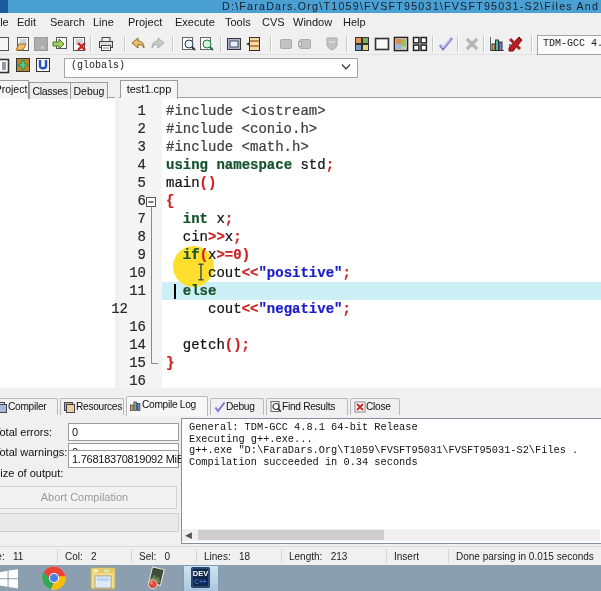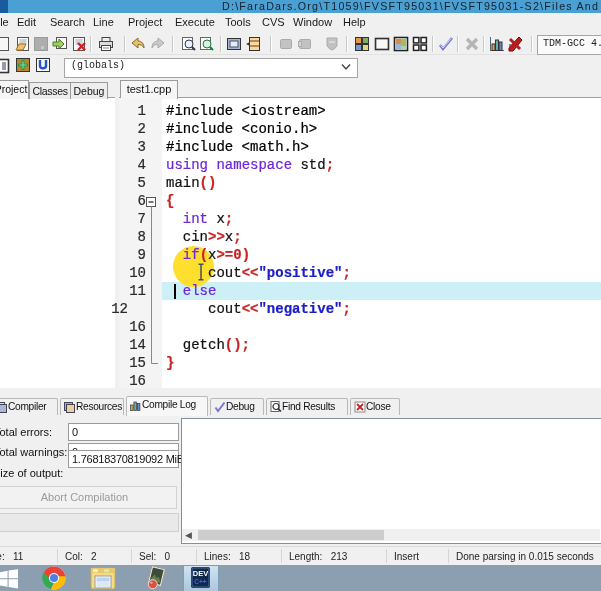--- a/index.html
+++ b/index.html
@@ -1,23 +1,23 @@
 <!DOCTYPE html>
 <html><head><meta charset="utf-8"><style>
 html,body{margin:0;padding:0}
 #root{position:relative;width:601px;height:591px;overflow:hidden;font-family:"Liberation Sans",sans-serif;background:#f0f0f0}
 .abs{position:absolute}
 .sep1{position:absolute;top:36px;height:16px;width:1px;background:#c8c8c8;box-shadow:1px 0 0 #fff}
 .mono{font-family:"Liberation Mono",monospace}
 .tb-ico{position:absolute;top:36px;width:16px;height:16px}
 
-.g{color:#000000}
+.g{color:#404040}
 .r{color:#cc2222;font-weight:bold}
 .b{color:#1d1dc8;font-weight:bold}
-.k{font-weight:normal;color:#6d28d9}
+.k{font-weight:bold;color:#14532d}
 .codeline{position:absolute;left:166px;white-space:pre;height:18px;line-height:18px}
 .lnum{position:absolute;width:27px;text-align:right;height:18px;line-height:18px;color:#2a2a2a}
 .btab{position:absolute;top:398px;height:16px;background:#f0f0f0;border:1px solid #b9b9b9;border-bottom:none;border-radius:2px 2px 0 0;font-size:10.2px;letter-spacing:-0.3px;color:#111;line-height:16px;white-space:nowrap;overflow:hidden}
 .field{position:absolute;left:68px;width:106px;height:16px;background:#fff;border:1px solid #9a9a9a;font-size:11px;color:#111;padding-left:3px;line-height:16px}
 .slabel{position:absolute;font-size:11px;color:#111}
 .stext{position:absolute;top:551px;font-size:10px;color:#222}
 .ssep{position:absolute;top:549px;height:14px;width:1px;background:#d5d5d5}
 .mitem{position:absolute;top:16px;font-size:11px;color:#1a1a1a}
 </style></head>
 <body>
@@ -300,20 +300,24 @@
 <div class="slabel" style="left:-6px;top:426px">Total errors:</div>
 <div class="field" style="top:423px">0</div>
 <div class="slabel" style="left:-6px;top:446px">Total warnings:</div>
 <div class="field" style="top:443px">0</div>
 <div class="slabel" style="left:-7px;top:467px">Size of output:</div>
 <div class="field" style="top:450px;font-size:11px;letter-spacing:-0.25px;white-space:nowrap">1.76818370819092 MiB</div>
 <div class="abs" style="left:-8px;top:486px;width:183px;height:21px;background:#f2f2f2;border:1px solid #d2d2d2;color:#9b9b9b;font-size:11px;text-align:center;line-height:20px">Abort Compilation</div>
 <div class="abs" style="left:-8px;top:513px;width:185px;height:17px;background:#e9e9e9;border:1px solid #cfcfcf"></div>
 
 <div class="abs" style="left:181px;top:418px;width:420px;height:124px;background:#fff;border:1px solid #82909e"></div>
+<div class="abs mono" style="left:189px;top:422px;font-size:10.3px;line-height:11.6px;color:#111;white-space:pre">General: TDM-GCC 4.8.1 64-bit Release
+Executing g++.exe...
+g++.exe "D:\FaraDars.Org\T1059\FVSFT95031\FVSFT95031-S2\Files .
+Compilation succeeded in 0.34 seconds</div>
 
 <div class="abs" style="left:182px;top:529px;width:418px;height:12px;background:#f0f0f0"></div>
 <div class="abs" style="left:185px;top:529px;width:8px;height:12px;color:#555;font-size:9px;line-height:12px">◀</div>
 <div class="abs" style="left:198px;top:530px;width:186px;height:10px;background:#cdcdcd"></div>
 
 <div class="abs" style="left:0;top:546px;width:601px;height:19px;background:#f0f0f0;border-top:1px solid #d9d9d9"></div>
 <div class="stext" style="left:-17px">Line:&nbsp;&nbsp;&nbsp;11</div>
 <div class="ssep" style="left:57px"></div>
 <div class="stext" style="left:65px">Col:&nbsp;&nbsp;&nbsp;2</div>
 <div class="ssep" style="left:131px"></div>

